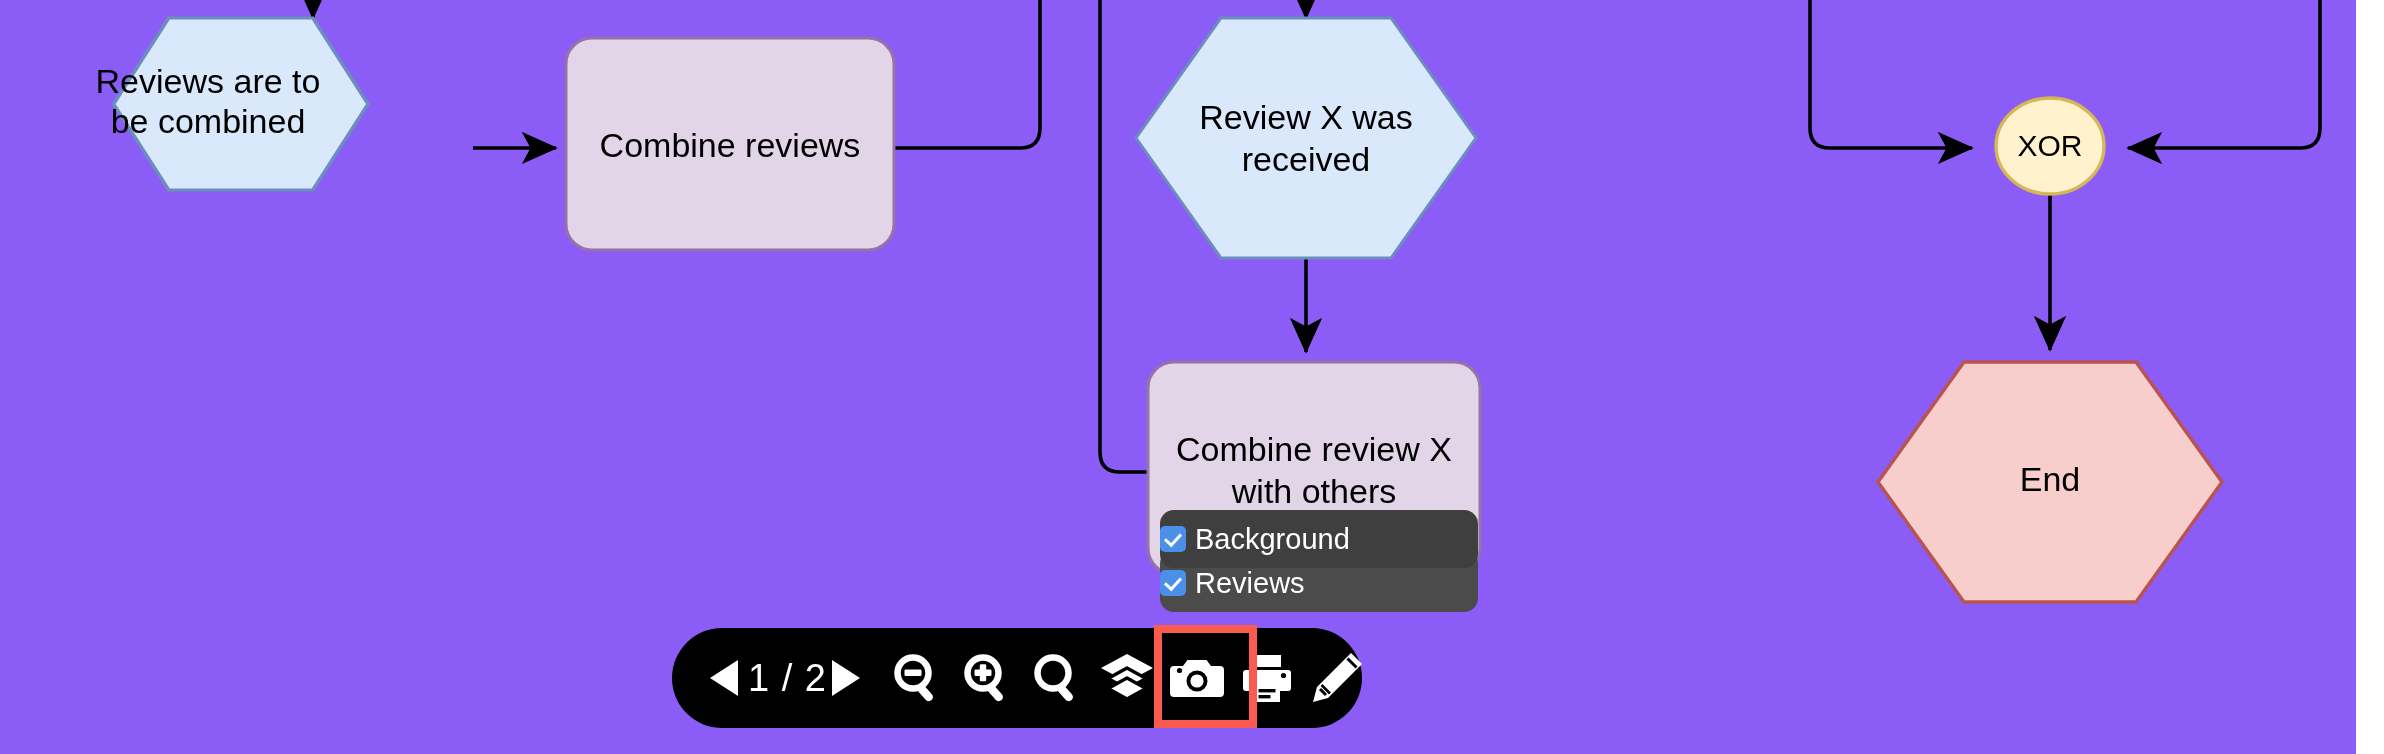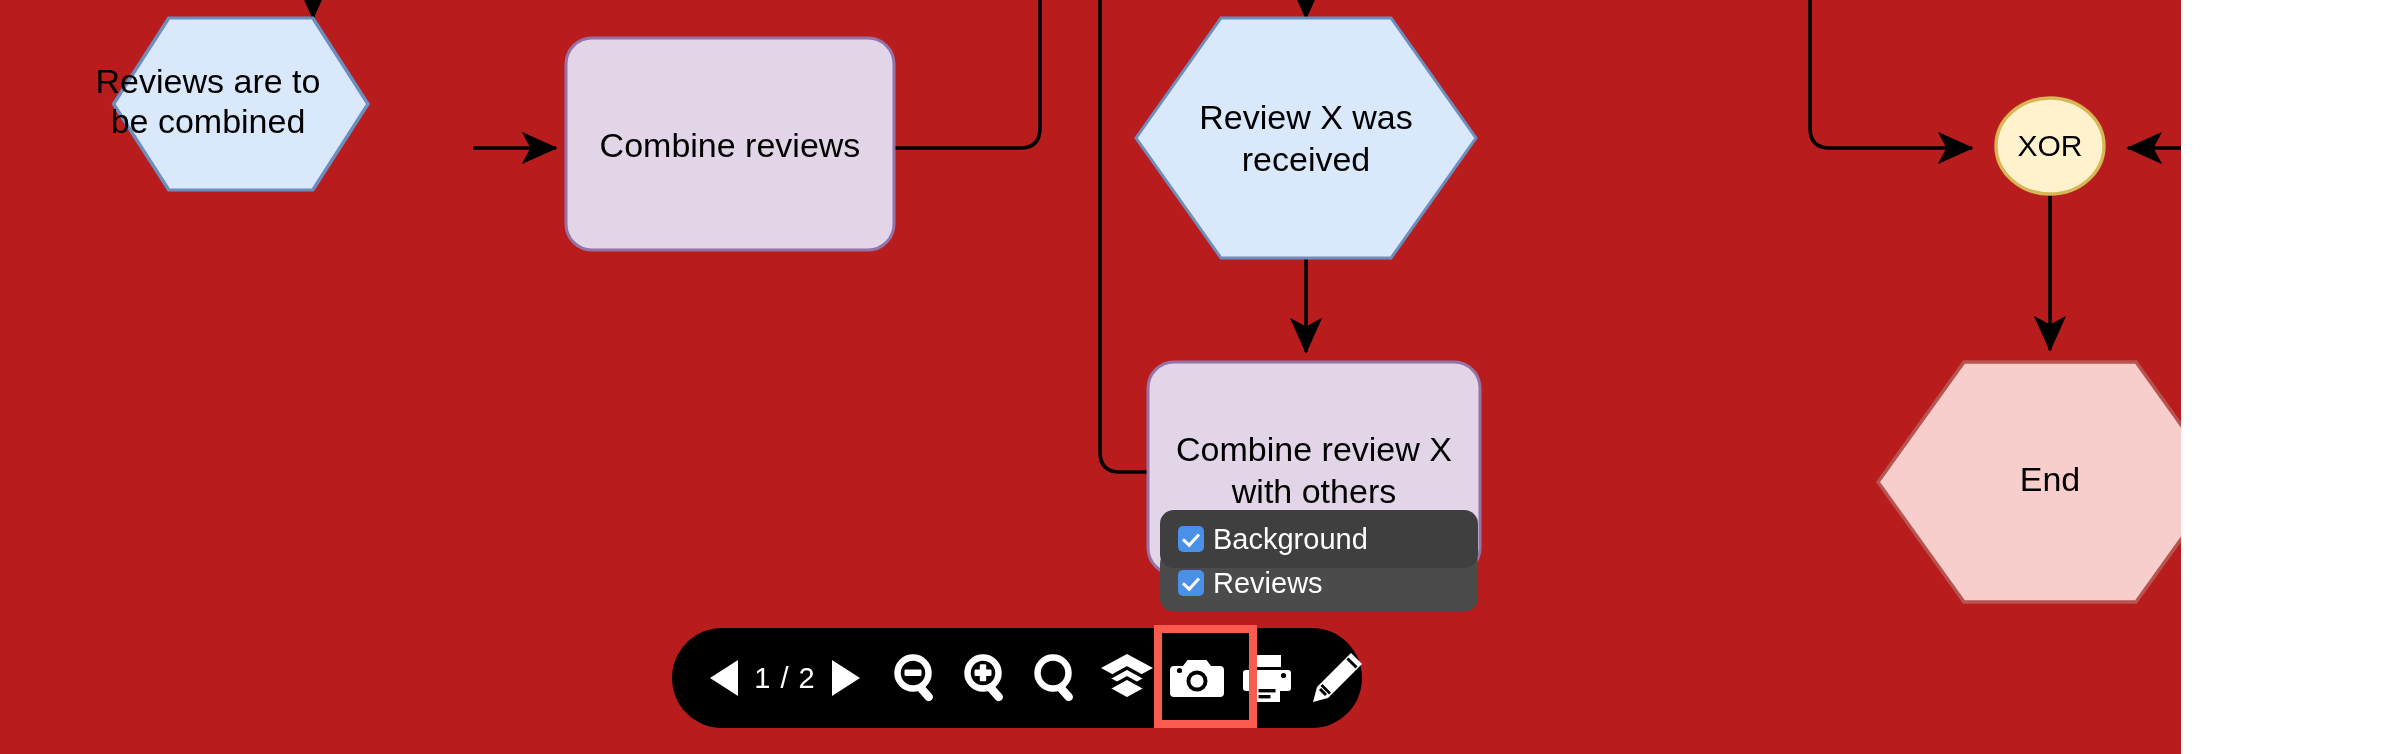--- a/index.html
+++ b/index.html
@@ -6,23 +6,23 @@
   html, body {
     margin: 0;
     padding: 0;
     background: #ffffff;
   }
   body {
     font-family: "Liberation Sans", sans-serif;
   }
   #stage {
     position: relative;
-    width: 2181px;
+    width: 2356px;
     height: 754px;
-    background: #b91c1c;
+    background: #8b5cf6;
     overflow: hidden;
   }
   #diagram-svg {
     position: absolute;
     left: 0;
     top: 0;
     width: 2384px;
     height: 754px;
   }
   .node-label {
@@ -66,21 +66,20 @@
     height: 62px;
     background: #4b4b4b;
   }
   .popup-row {
     position: absolute;
     left: 0;
     width: 318px;
     height: 48px;
     display: flex;
     align-items: center;
-    padding-left: 18px;
     box-sizing: border-box;
     z-index: 3;
   }
   .popup-row.r0 { top: 5px; }
   .popup-row.r1 { top: 49px; }
   .cbx {
     width: 26px;
     height: 26px;
     border-radius: 5px;
     background: #4a90e8;
@@ -126,21 +125,21 @@
     justify-content: center;
     flex: 0 0 auto;
     position: relative;
   }
   .tb-arrow {
     width: 46px;
   }
   .tb-arrow svg { display: block; }
   #page-indicator {
     color: #ffffff;
-    font-size: 29px;
+    font-size: 38px;
     letter-spacing: 1px;
     width: 74px;
     text-align: center;
     white-space: nowrap;
   }
   .tb-icon {
     width: 70px;
   }
   .tb-icon svg { display: block; }
   .tb-icon.gap-left { margin-left: 14px; }

